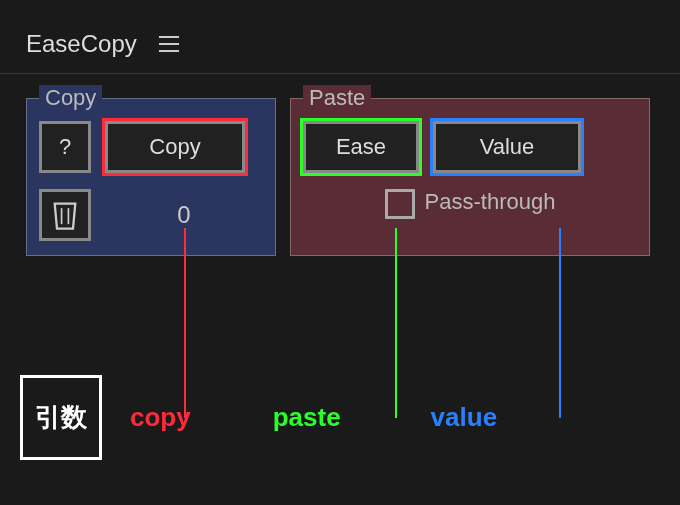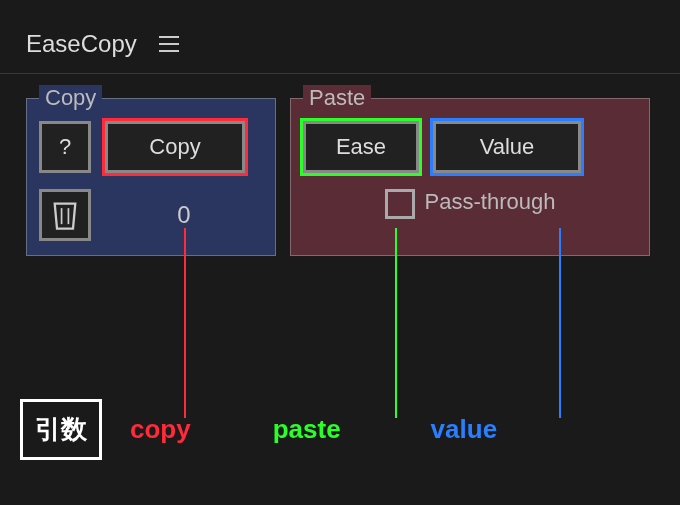--- a/index.html
+++ b/index.html
@@ -164,21 +164,21 @@
       left: 0;
       width: 100%;
       display: flex;
       align-items: center;
       font-weight: bold;
       font-size: 26px;
     }
     .args-box {
       border: 3px solid #fff;
       color: #fff;
-      padding: 10px 12px;
+      padding: 22px 12px;
       margin-left: 20px;
       font-size: 26px;
     }
     .ann.red { color: #ff2a3a; margin-left: 28px; }
     .ann.green { color: #2aff2a; margin-left: 82px; }
     .ann.blue { color: #2a7fff; margin-left: 90px; }
   </style>
 </head>
 <body>
 

